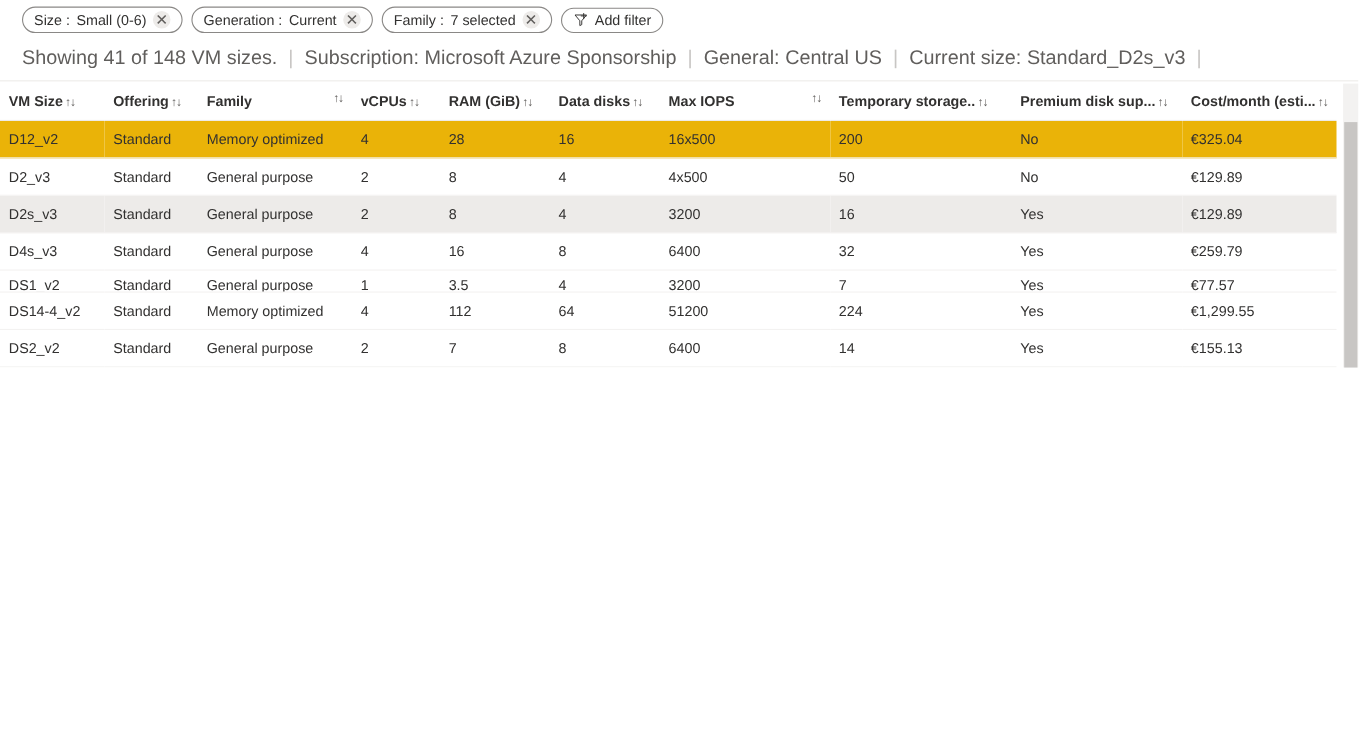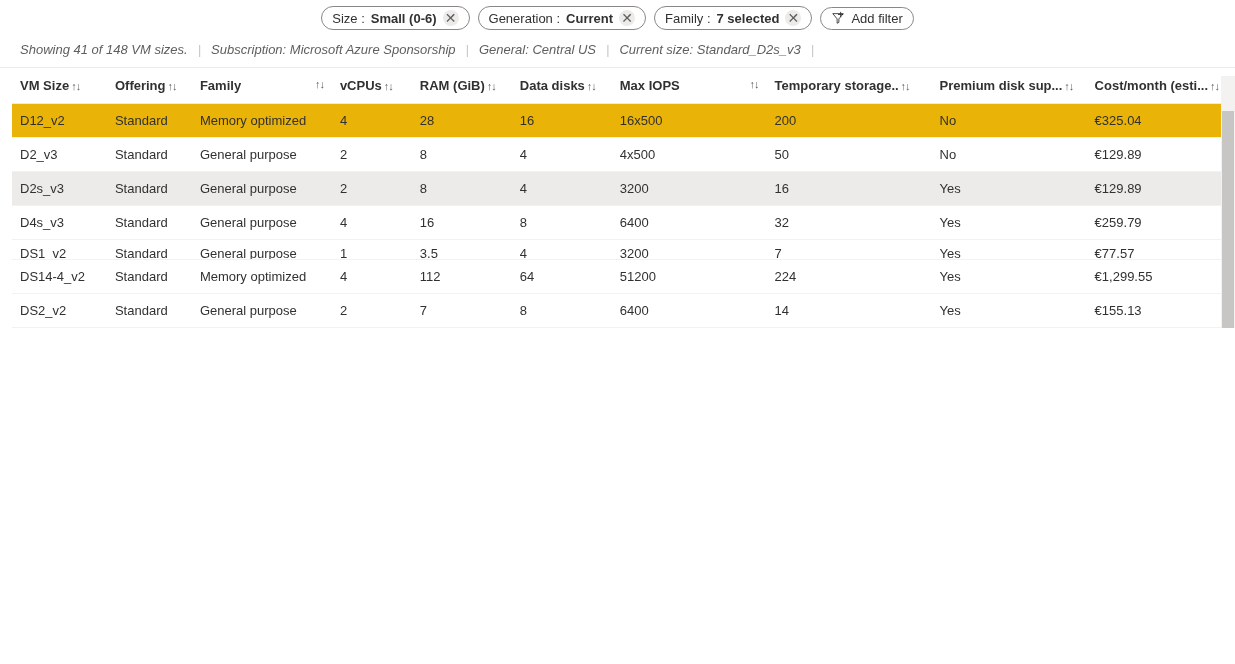--- a/index.html
+++ b/index.html
@@ -10,64 +10,61 @@
     color: #323130;
     background: #fff;
     width: 1235px;
     position: relative;
   }
   .filters {
     display: flex;
     gap: 8px;
     padding: 6px 20px;
     align-items: center;
-    justify-content: center;
   }
   .chip {
     border: 1px solid #8a8886;
     border-radius: 16px;
     padding: 3px 10px;
     display: flex;
     align-items: center;
     gap: 6px;
     font-size: 13px;
     background: #fff;
     cursor: pointer;
   }
   .chip .label { color: #323130; }
-  .chip .value { font-weight: 700; }
+  .chip .value { font-weight: 400; }
   .chip .x {
     font-size: 14px;
     color: #605e5c;
     background: #edebe9;
     border-radius: 50%;
     width: 16px; height: 16px;
     display: flex; align-items: center; justify-content: center;
     line-height: 1;
   }
   .add-filter svg { width: 14px; height: 14px; }
   .context-bar {
     padding: 6px 20px 10px 20px;
     color: #605e5c;
-    font-size: 13px;
+    font-size: 18px;
     display: flex;
     align-items: center;
     flex-wrap: wrap;
     gap: 10px;
-    font-style: italic;
   }
   .context-bar .sep { color: #c8c6c4; }
   .table-wrap {
     border-top: 1px solid #edebe9;
     position: relative;
   }
   table {
     border-collapse: collapse;
     width: 1215px;
-    margin-left: 12px;
   }
   th {
     text-align: left;
     font-weight: 600;
     font-size: 13px;
     padding: 10px 8px;
     border-bottom: 1px solid #edebe9;
     white-space: nowrap;
     cursor: pointer;
   }

